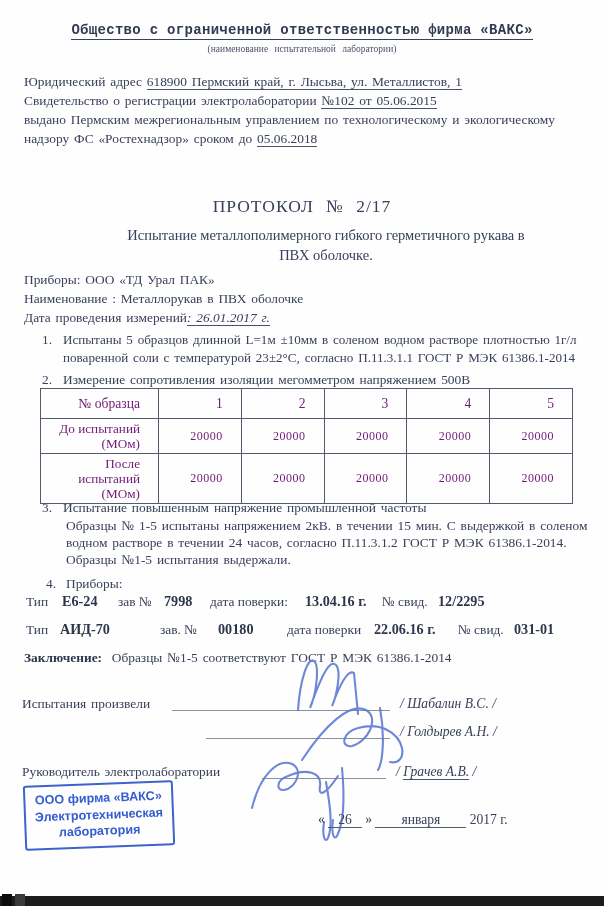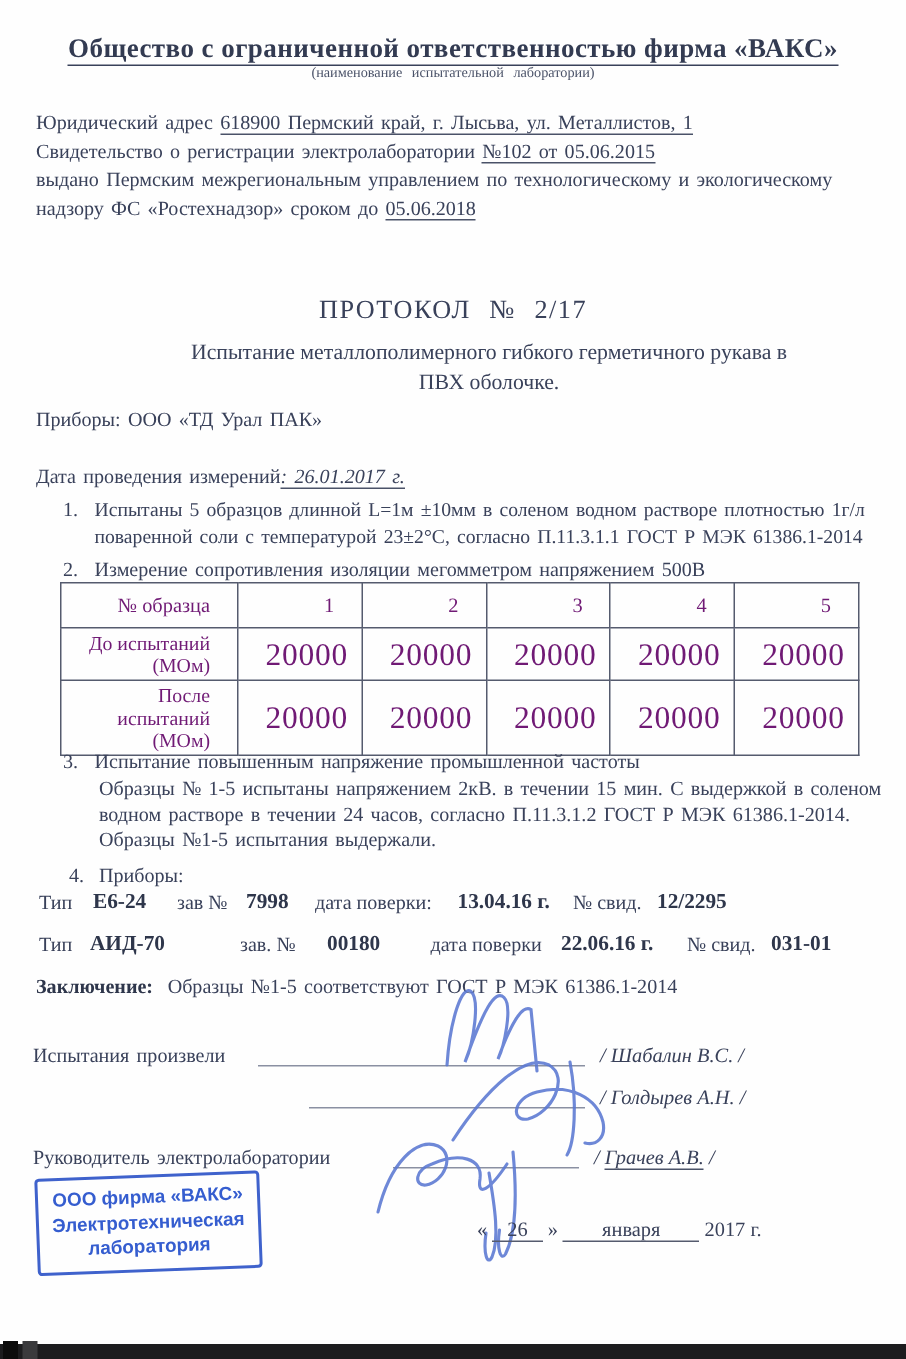--- a/index.html
+++ b/index.html
@@ -5,21 +5,21 @@
   * { margin:0; padding:0; box-sizing:border-box; }
   html,body { background:#e8e8e8; }
   .page {
     position:relative; width:604px; height:906px; margin:0 auto;
     background:#fefefe; overflow:hidden;
     font-family:"Liberation Serif","DejaVu Serif",serif;
     color:#39415a;
   }
   .abs { position:absolute; }
   .center { left:0; right:0; text-align:center; }
-  .org-name { top:22px; font-size:18px; font-weight:bold; letter-spacing:.3px; color:#333b52; }
+  .org-name { top:22px; font-size:14px; font-weight:bold; letter-spacing:.3px; color:#333b52;font-family:Liberation Mono, monospace; }
   .org-name span { border-bottom:1.6px solid #39415a; padding-bottom:1px; }
   .org-caption { top:44px; font-size:9.5px; word-spacing:4px; color:#4a5268; }
 
   .textline { font-size:13.4px; word-spacing:1.5px; white-space:nowrap; }
   .u { border-bottom:1px solid #4a5268; padding-bottom:0; }
   .info { left:24px; }
 
   .protocol-title { top:196px; font-size:17.5px; word-spacing:7px; letter-spacing:1px; color:#39415a; }
   .protocol-sub { font-size:14.5px; color:#39415a;padding-left:48px; }
 
@@ -30,21 +30,21 @@
     position:absolute; left:40px; top:388px; width:533px;
     border-collapse:collapse; table-layout:fixed;
   }
   table.res td {
     border:1.3px solid #555b6e; text-align:right; vertical-align:middle;
     font-size:13.4px; color:#701a75; padding:2px 18px;
   }
   table.res col.c0 { width:118px; }
   table.res tr.hdr td { height:30px; font-size:13.6px; }
   table.res tr.data td { height:35px; }
-  table.res td.val { font-size:21px; letter-spacing:.5px;margin-left:31px; }
+  table.res td.val { font-size:12px; letter-spacing:.5px;margin-left:31px; }
   table.res td.lbl { font-size:13.2px; line-height:15px; }
 
   .b { font-weight:bold; color:#2e364b; }
   .devline span { position:absolute; white-space:nowrap; font-size:13.4px; }
   .devline span.b { font-size:14.2px; }
 
   .sigline { height:17px; border-bottom:1px solid #8a90a2; }
   .signame { font-size:13.6px; white-space:nowrap;font-style:italic; }
 
   .stamp {
@@ -78,20 +78,21 @@
   <div class="abs info textline" style="top:74px;"><span>Юридический  адрес </span><span class="u">618900 Пермский край, г. Лысьва, ул. Металлистов, 1</span></div>
   <div class="abs info textline" style="top:93px;"><span>Свидетельство  о  регистрации  электролаборатории  </span><span class="u">№102 от 05.06.2015</span></div>
   <div class="abs info textline" style="top:112px;">выдано Пермским межрегиональным управлением по технологическому и экологическому</div>
   <div class="abs info textline" style="top:131px;"><span>надзору ФС «Ростехнадзор»  сроком  до  </span><span class="u">05.06.2018</span></div>
 
   <div class="abs center protocol-title">ПРОТОКОЛ  № 2/17</div>
   <div class="abs center protocol-sub" style="top:227px;">Испытание металлополимерного гибкого герметичного рукава в</div>
   <div class="abs center protocol-sub" style="top:247px;">ПВХ  оболочке.</div>
 
   <div class="abs info textline" style="top:272px;"><span>Приборы:    </span><span>ООО «ТД Урал ПАК»</span></div>
+  <div class="abs info textline" style="top:291px;"><span>Наименование : </span><span>Металлорукав в ПВХ оболочке</span></div>
   <div class="abs info textline" style="top:310px;"><span>Дата  проведения  измерений</span><span class="u" style="font-style:italic">: 26.01.2017 г.</span></div>
 
   <div class="abs textline num" style="top:332px;left:42px;">1.</div>
   <div class="abs textline item-text" style="top:332px;left:63px;font-size:13.1px;">Испытаны 5 образцов длинной L=1м ±10мм в соленом водном растворе плотностью 1г/л</div>
   <div class="abs textline item-text" style="top:350px;left:63px;font-size:13.1px;">поваренной соли с температурой 23±2°С, согласно П.11.3.1.1 ГОСТ Р МЭК 61386.1-2014</div>
   <div class="abs textline num" style="top:372px;left:42px;">2.</div>
   <div class="abs textline item-text" style="top:372px;left:63px;">Измерение сопротивления  изоляции мегомметром напряжением 500В</div>
 
   <table class="res">
     <colgroup>

